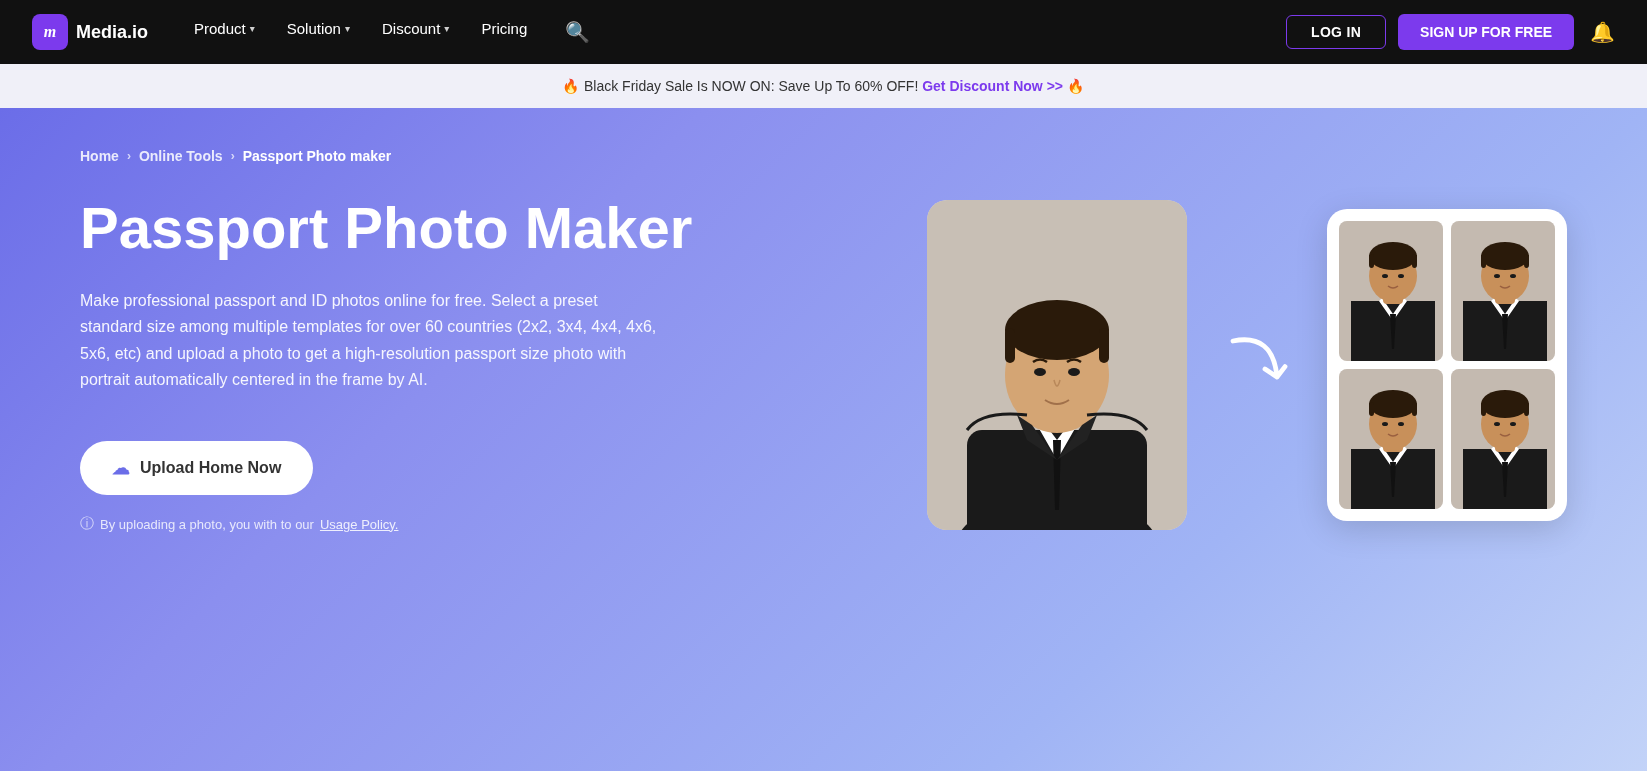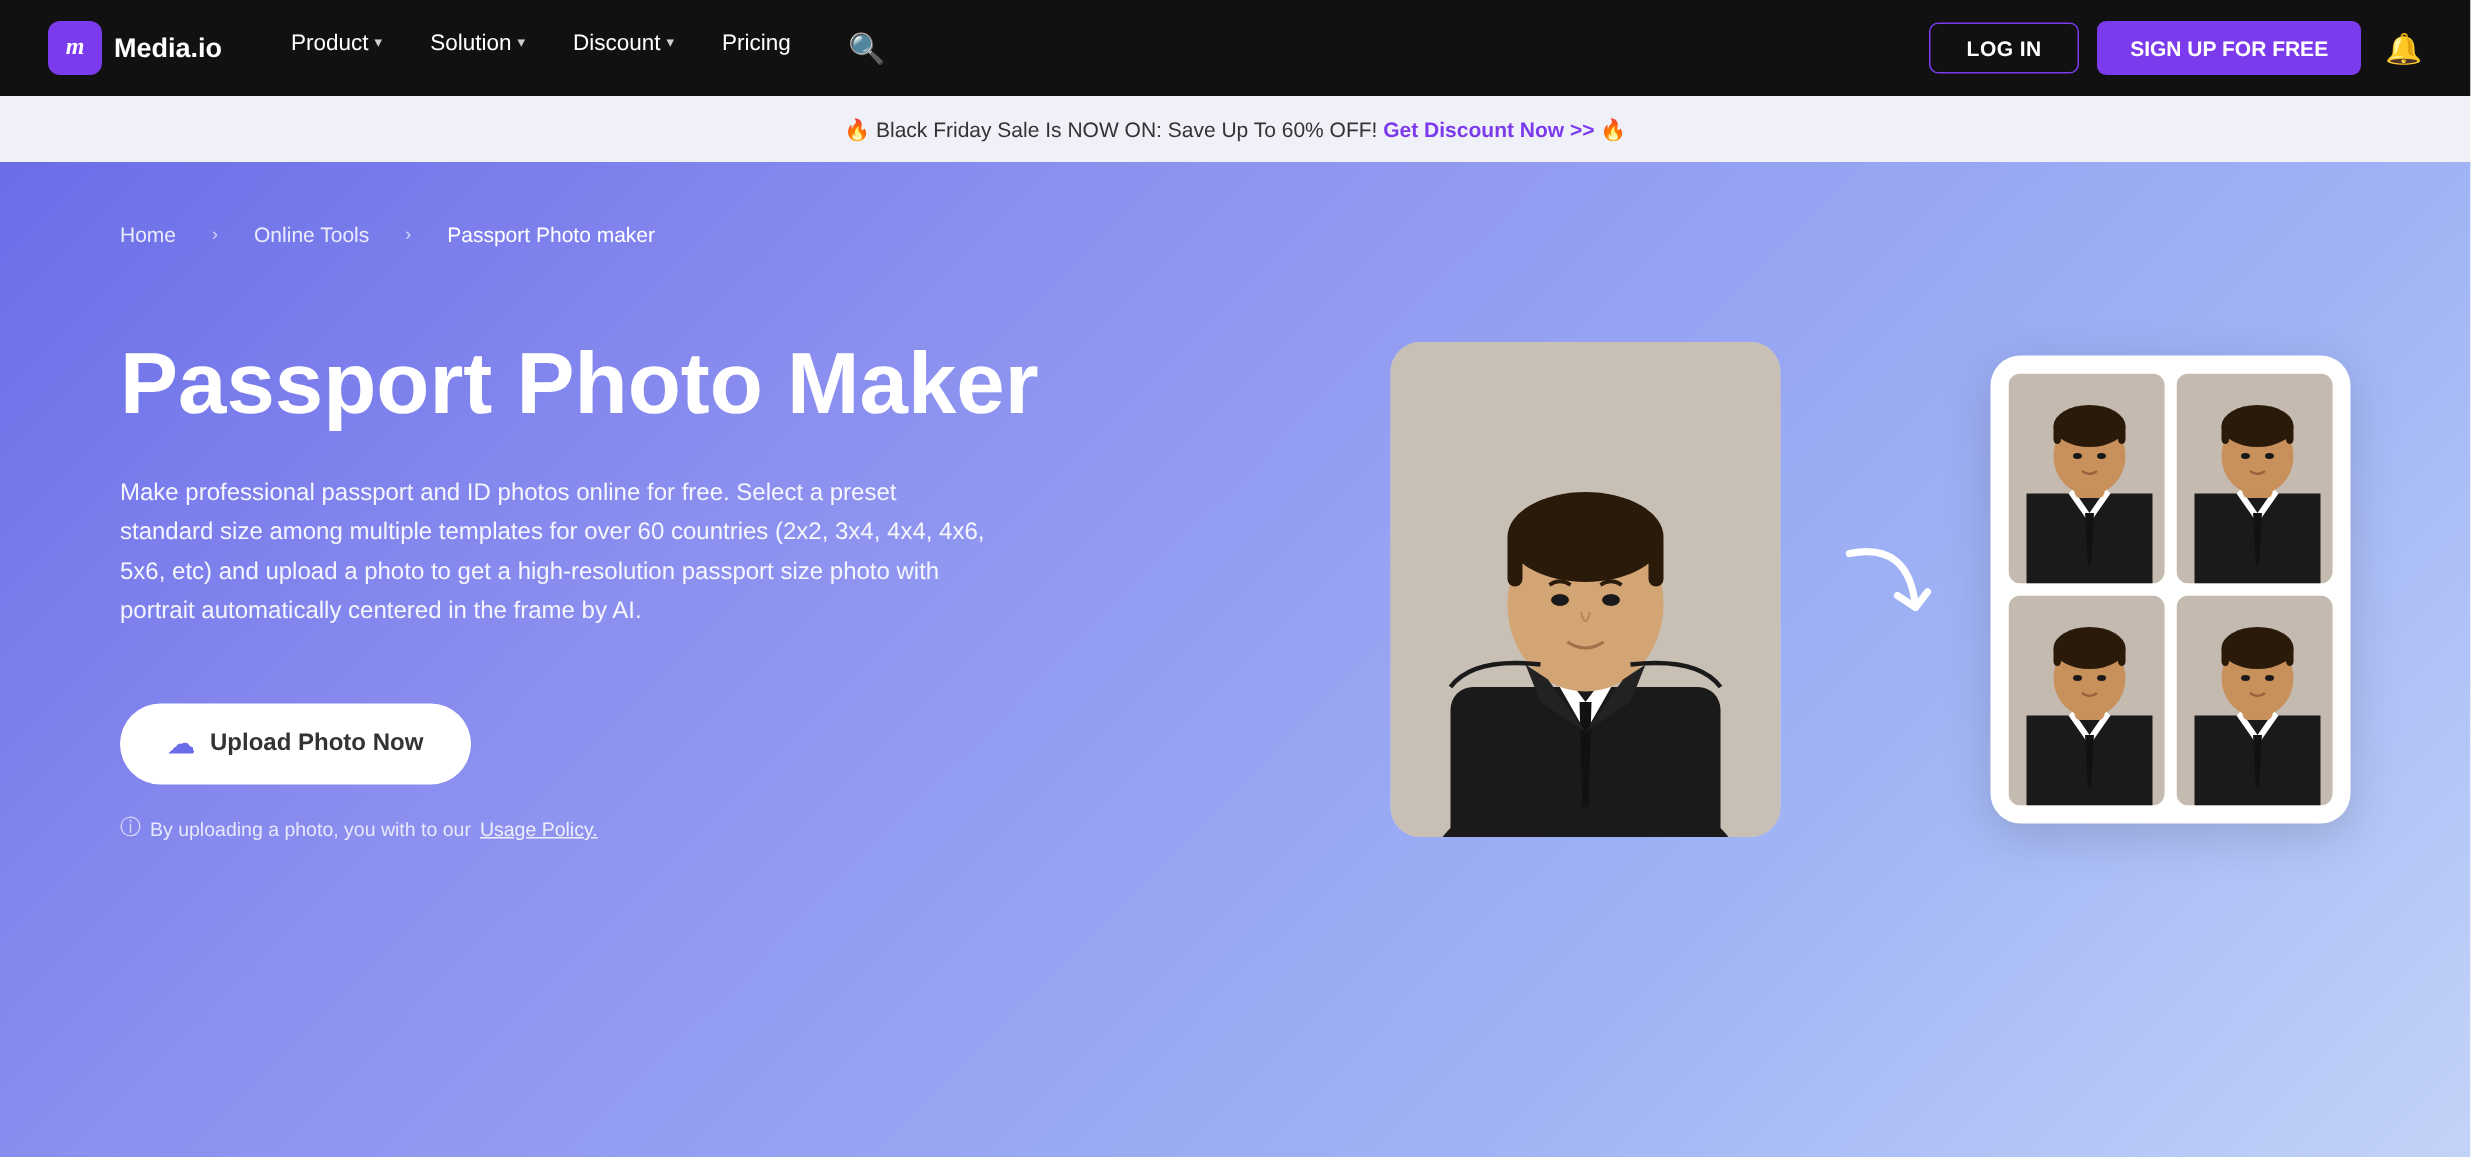--- a/index.html
+++ b/index.html
@@ -123,23 +123,24 @@
       min-height: 710px;
       padding: 40px 80px 60px;
       display: flex;
       flex-direction: column;
     }
 
     
     .breadcrumb {
       display: flex;
       align-items: center;
-      gap: 24px;
-      margin-bottom: 60px;
+      gap: 8px;
+      margin-bottom: 32px;
       font-size: 14px;
+      font-weight: bold;
     }
     .breadcrumb a {
       color: rgba(255,255,255,0.85);
       text-decoration: none;
     }
     .breadcrumb-sep {
       color: rgba(255,255,255,0.7);
       font-size: 12px;
     }
     .breadcrumb-current {
@@ -316,21 +317,21 @@
   </div>
 
   <div class="hero-content">
 
     <div class="hero-left">
       <h1 class="hero-title">Passport Photo Maker</h1>
       <p class="hero-desc">Make professional passport and ID photos online for free. Select a preset standard size among multiple templates for over 60 countries (2x2, 3x4, 4x4, 4x6, 5x6, etc) and upload a photo to get a high-resolution passport size photo with portrait automatically centered in the frame by AI.</p>
 
       <button class="upload-btn">
         <span class="upload-icon">☁</span>
-        <span>Upload Photo Now</span>
+        <span>Upload Home Now</span>
       </button>
 
       <div class="usage-note">
         <span class="usage-note-icon">ⓘ</span>
         <span>By uploading a photo, you with to our</span>
         <a href="#" style="color:rgba(255,255,255,0.85);">Usage Policy.</a>
       </div>
     </div>
 
     <div class="hero-right">

